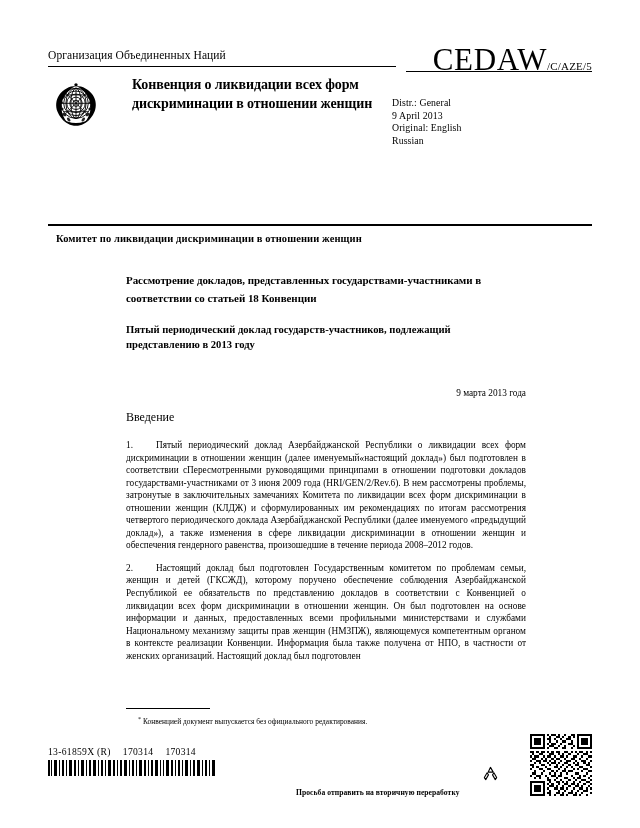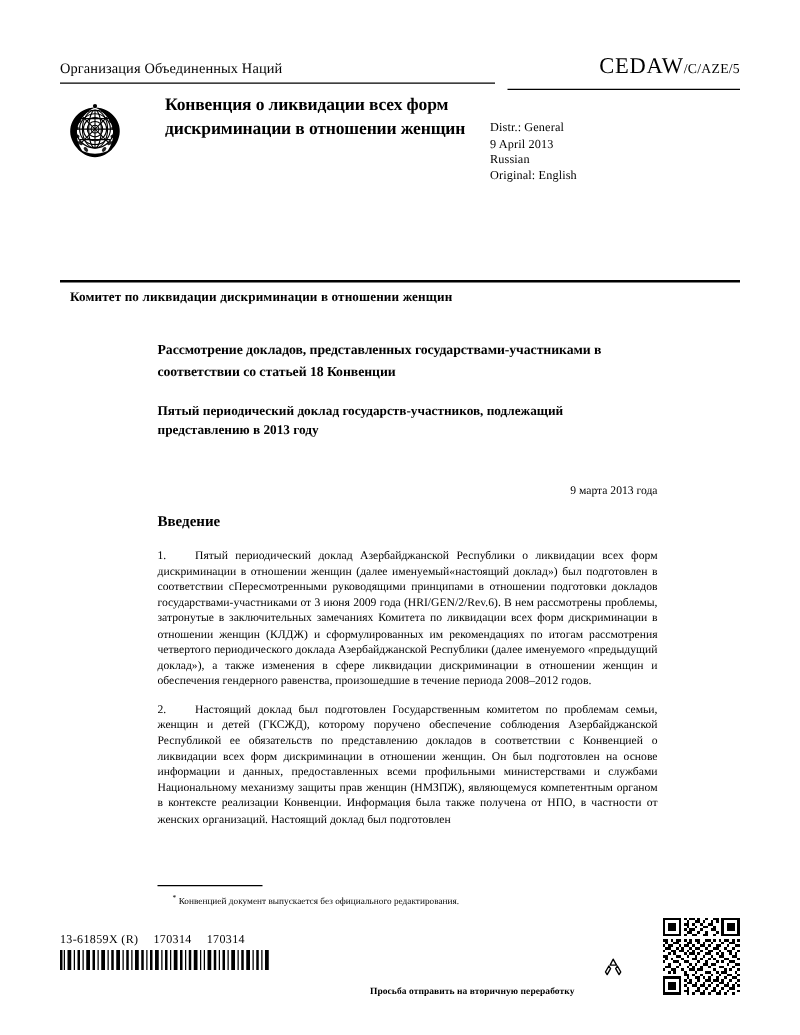--- a/index.html
+++ b/index.html
@@ -42,21 +42,21 @@
     letter-spacing: 0.1px;
     line-height: 14px;
     white-space: nowrap;
   }
   .symbol-line {
     text-align: right;
     white-space: nowrap;
     margin-top: -6px;
   }
   .symbol-main {
-    font-size: 18px;
+    font-size: 31px;
     letter-spacing: 0.6px;
   }
   .symbol-sub {
     font-size: 11px;
     letter-spacing: 0.2px;
   }
 
   .rule-left {
     position: absolute;
     left: 0;
@@ -170,21 +170,21 @@
   }
   .doc-date {
     position: absolute;
     right: 0;
     top: 17px;
     font-size: 9.3px;
     white-space: nowrap;
   }
   .section-heading {
     font-size: 12px;
-    font-weight: bold;
+    font-weight: normal;
     line-height: 16px;
     margin: 4px 0 14px 0;
   }
 
   .para {
     font-size: 9.3px;
     line-height: 12.55px;
     text-align: justify;
     margin: 0 0 10px 0;
     letter-spacing: 0.01px;
@@ -326,22 +326,22 @@
           <ellipse cx="71" cy="67" rx="4" ry="2.4" transform="rotate(-30 71 67)"></ellipse>
           <ellipse cx="63" cy="76" rx="4" ry="2.4" transform="rotate(-50 63 76)"></ellipse>
         </g>
       </svg>
 
       <div class="conv-title">Конвенция о ликвидации всех форм дискриминации в отношении женщин</div>
 
       <div class="distr-block">
         <div>Distr.: General</div>
         <div>9 April 2013</div>
+        <div>Original: English</div>
         <div>Russian</div>
-        <div>Original: English</div>
       </div>
     </div>
   </div>
 
   <div class="thick-rule"></div>
 
   <div class="committee">Комитет по ликвидации дискриминации в отношении женщин</div>
 
   <div class="content">
 

